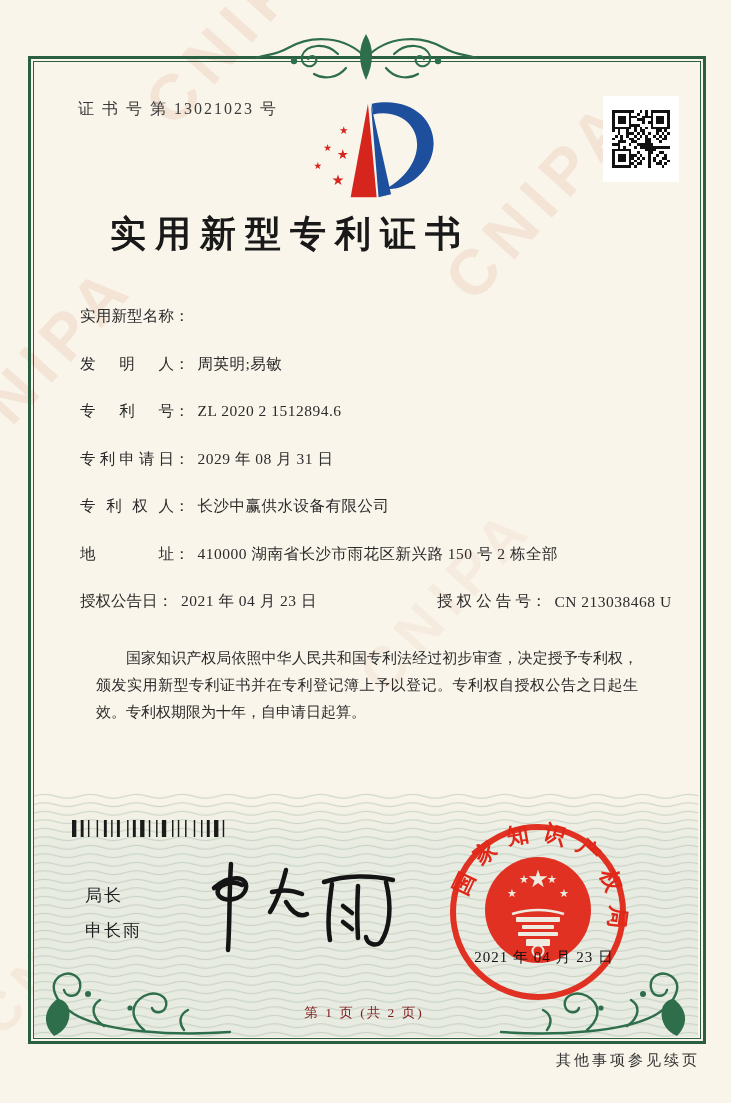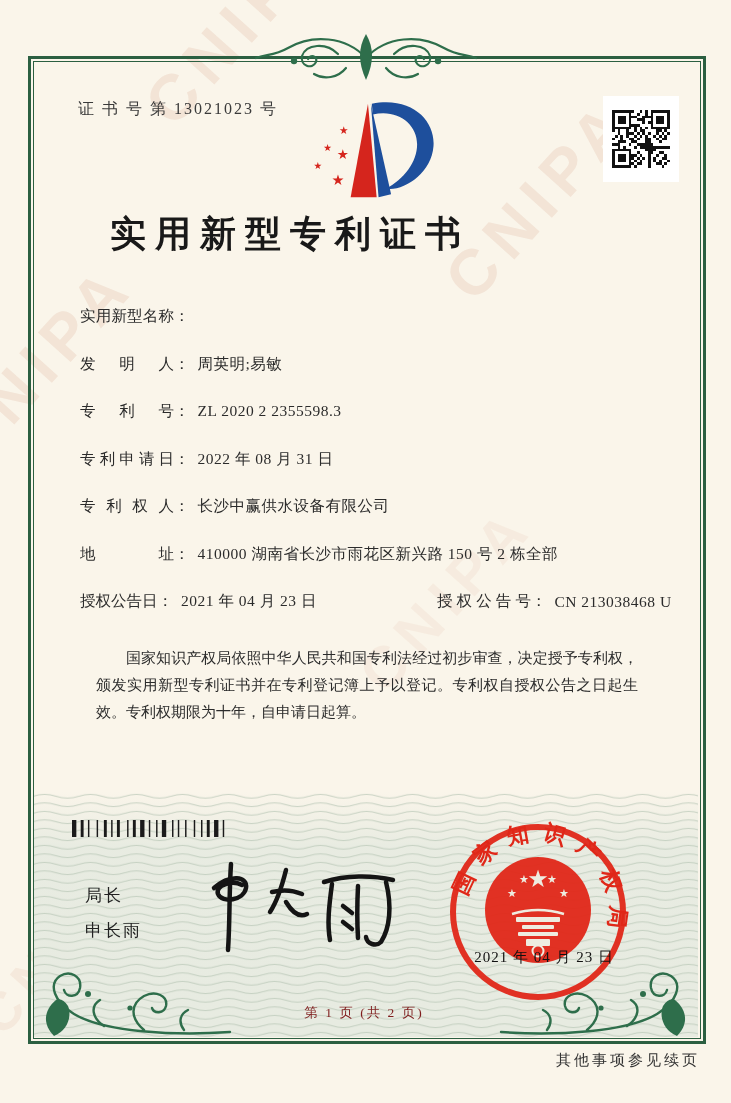--- a/index.html
+++ b/index.html
@@ -375,26 +375,26 @@
         <span class="fcolon">：</span>
     </div>
     <div class="frow">
       <span class="flabel">发明人</span>
         <span class="fcolon">：</span>
       <span class="fval">周英明;易敏</span>
     </div>
     <div class="frow">
       <span class="flabel">专利号</span>
         <span class="fcolon">：</span>
-      <span class="fval">ZL 2020 2 2355598.3</span>
+      <span class="fval">ZL 2020 2 1512894.6</span>
     </div>
     <div class="frow">
       <span class="flabel">专利申请日</span>
         <span class="fcolon">：</span>
-      <span class="fval">2022 年 08 月 31 日</span>
+      <span class="fval">2029 年 08 月 31 日</span>
     </div>
     <div class="frow">
       <span class="flabel">专利权人</span>
         <span class="fcolon">：</span>
       <span class="fval">长沙中赢供水设备有限公司</span>
     </div>
     <div class="frow">
       <span class="flabel">地址</span>
         <span class="fcolon">：</span>
       <span class="fval">410000 湖南省长沙市雨花区新兴路 150 号 2 栋全部</span>

